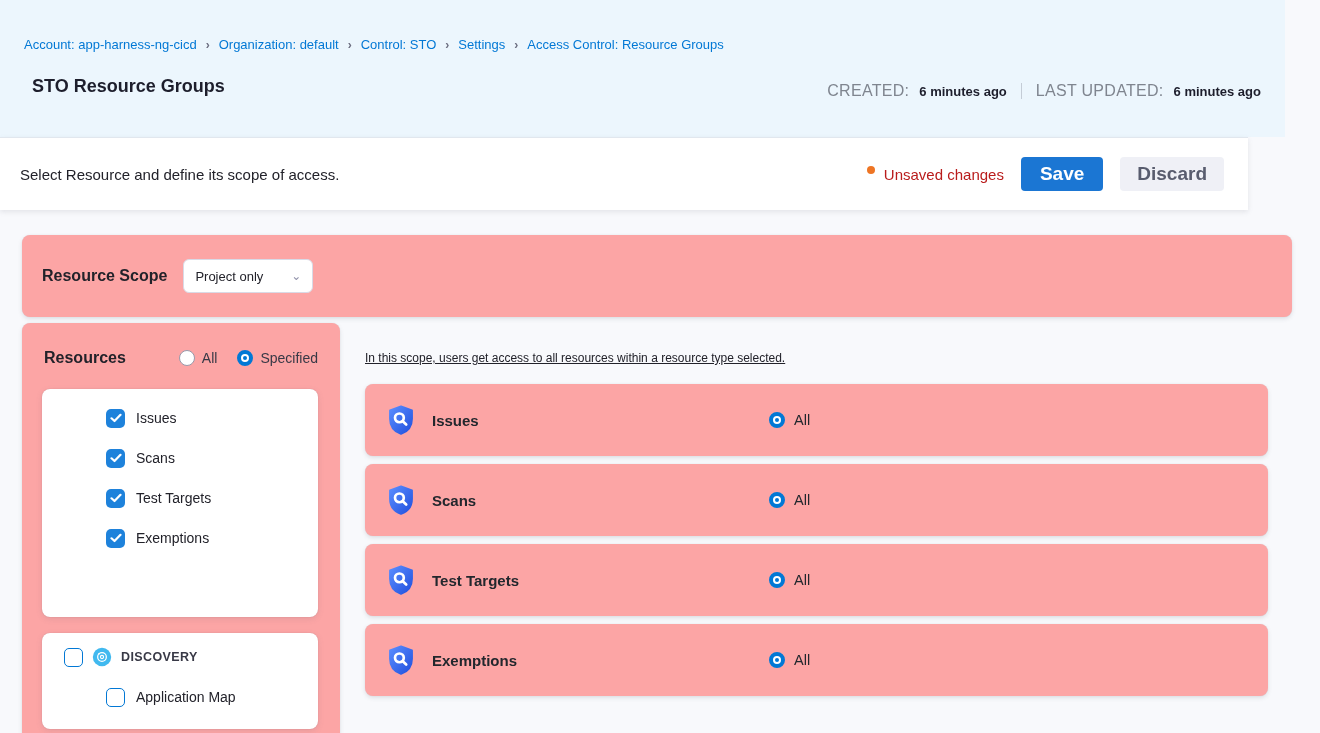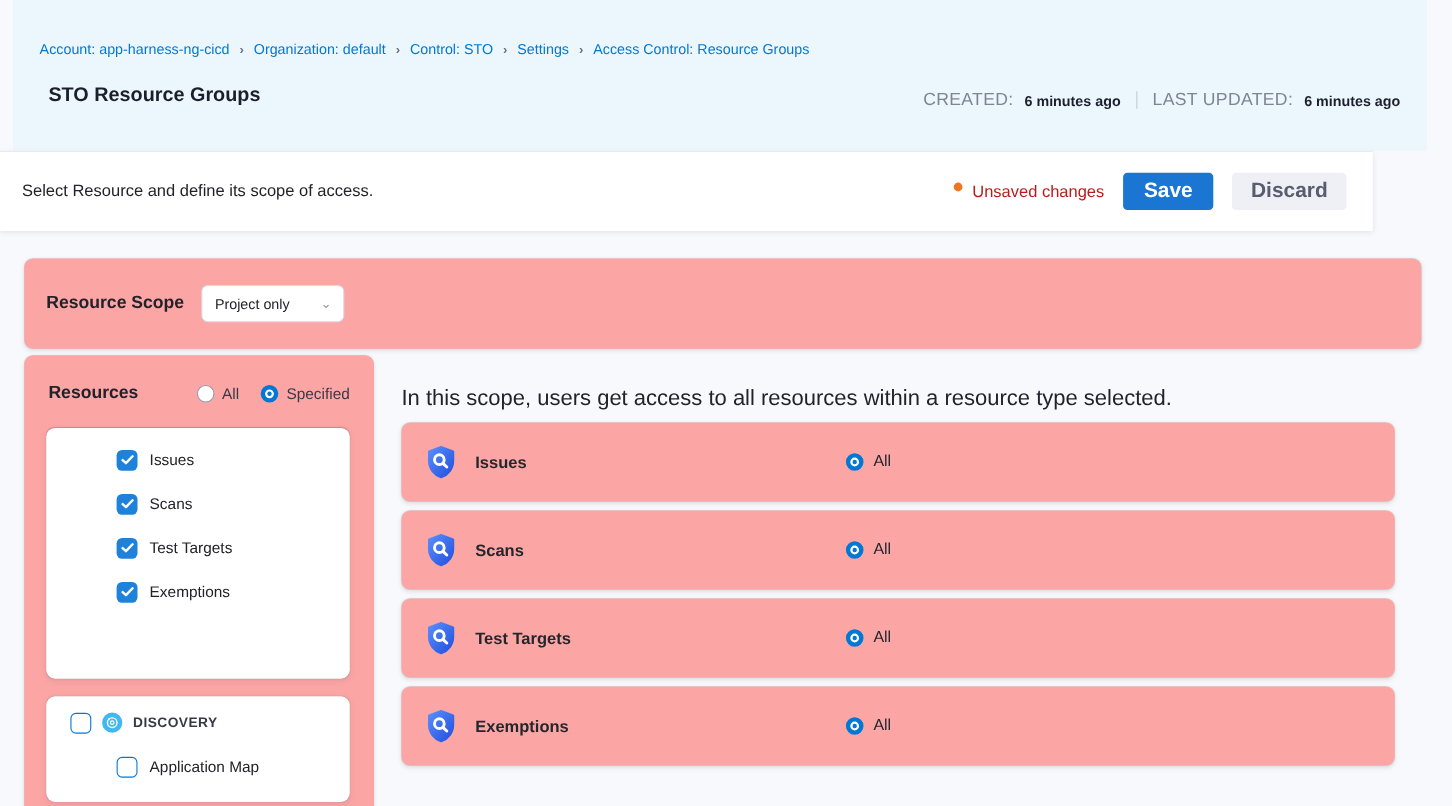--- a/index.html
+++ b/index.html
@@ -5,21 +5,21 @@
   * { margin:0; padding:0; box-sizing:border-box; }
   html,body { width:1320px; height:733px; overflow:hidden; }
   body {
     font-family:"Liberation Sans", sans-serif;
     background:#f8f9fc;
     color:#1d1e2c;
     position:relative;
   }
 
   
-  .header { position:absolute; top:0; left:12px; width:1285px; height:137px; background:#ecf6fd;padding-left:40px; }
+  .header { position:absolute; top:0; left:0; width:1285px; height:137px; background:#ecf6fd;padding-left:40px; }
   .breadcrumb { position:absolute; top:37px; left:24px; font-size:13px; display:flex; align-items:center; }
   .crumb { color:#0278d5; cursor:pointer; }
   .crumb-sep { color:#6c6e80; margin:0 9px; font-size:12px; font-weight:700; }
   .page-title { position:absolute; top:76px; left:32px; font-size:18px; font-weight:600; color:#1d1e2c; }
   .meta { position:absolute; top:82px; right:24px; display:flex; align-items:center; gap:10px; }
   .meta-label { font-size:16px; color:#7f858f; letter-spacing:.3px; }
   .meta-value { font-size:13px; font-weight:600; color:#1d1e2c; }
   .meta-divider { width:1px; height:16px; background:#c4ccd6; margin:0 4px; }
 
   
@@ -64,21 +64,21 @@
   .group-name { font-size:12.5px; font-weight:600; letter-spacing:.4px; color:#383946; }
   .sub-list { margin:9px 0 0 64px; }
   .sub-row { display:flex; align-items:center; gap:11px; height:40px; }
   .sub-label { font-size:14px; color:#22222a; }
 
   .checkbox { width:19px; height:19px; border-radius:5px; display:flex; align-items:center; justify-content:center; flex:0 0 auto; cursor:pointer; }
   .checkbox.checked { background:#1e82db; }
   .checkbox.unchecked { background:#fff; border:1.5px solid #0278d5; }
 
   
-  .scope-note { position:absolute; left:365px; top:351px; font-size:20px; color:#22222a; }
+  .scope-note { position:absolute; left:365px; top:351px; font-size:12px; color:#22222a;text-decoration:underline; }
   .resource-row { position:absolute; left:365px; width:903px; height:72px; display:flex; align-items:center; padding:0 20px; }
   .row-1 { top:384px; } .row-2 { top:464px; } .row-3 { top:544px; } .row-4 { top:624px; }
   .row-label { font-size:15px; font-weight:700; color:#22272d; margin-left:15px; }
   .row-access { position:absolute; left:404px; display:flex; align-items:center; gap:9px; }
   .access-label { font-size:14.5px; color:#22272d; }
 
   .icon-32 { width:32px; height:32px; flex:0 0 auto; }
   .icon-18 { width:18px; height:18px; flex:0 0 auto; }
   .icon-20 { width:20px; height:20px; flex:0 0 auto; }
   svg { display:block; }

